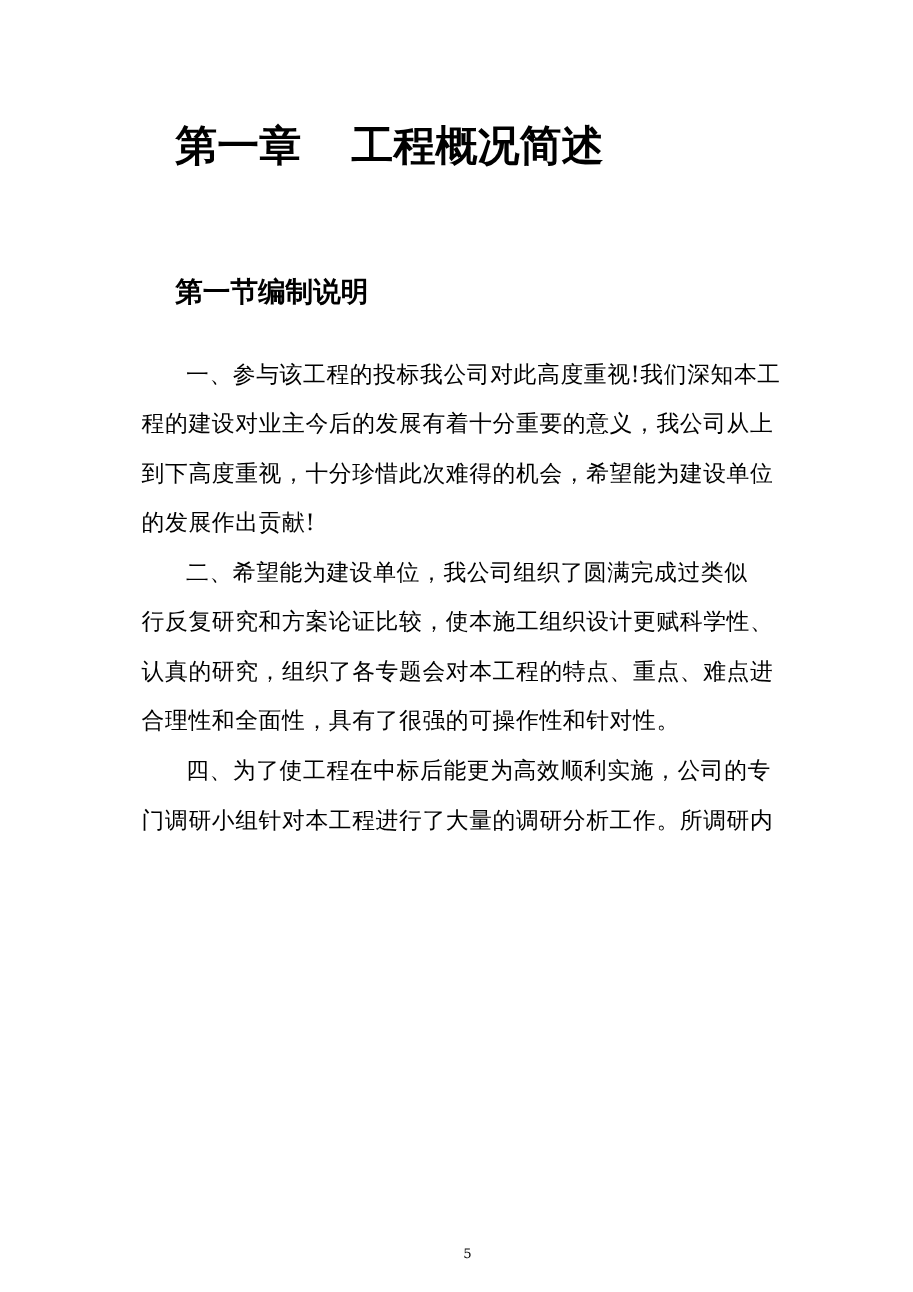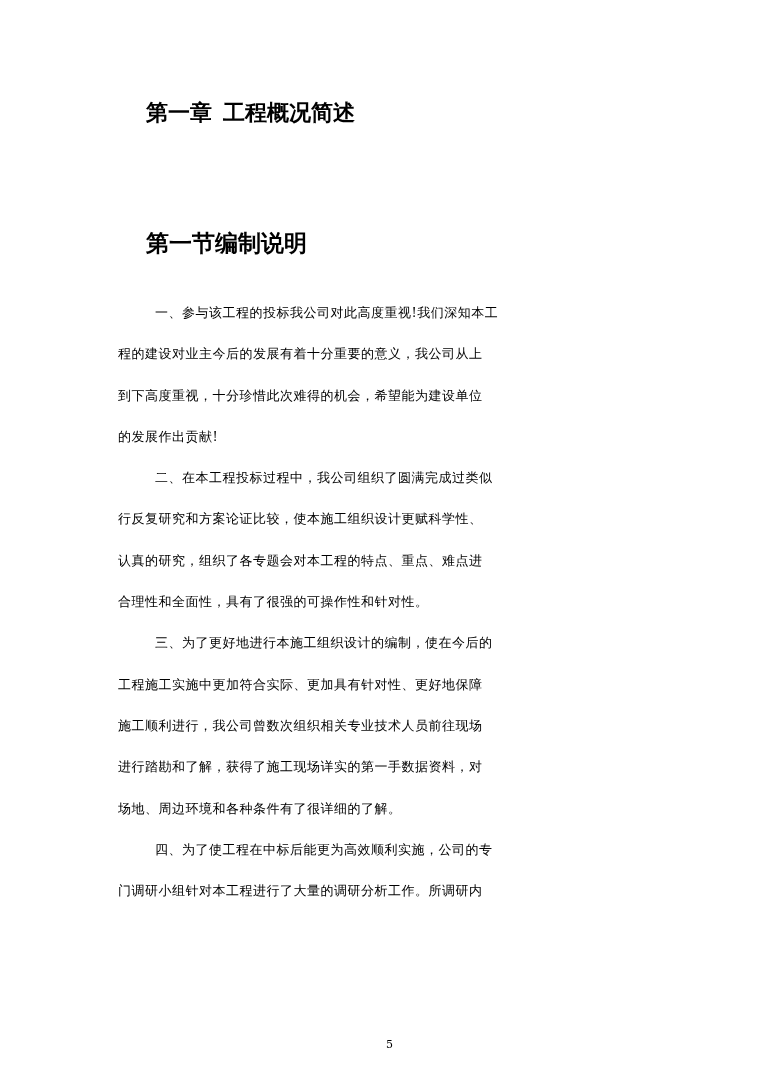--- a/index.html
+++ b/index.html
@@ -3,33 +3,33 @@
   <meta charset="utf-8">
   <style>
     html, body { margin: 0; padding: 0; }
     body {
       width: 761px; height: 1077px; background: #ffffff; position: relative;
       overflow: hidden; color: #000;
       font-family: "DejaVu Serif", "Liberation Serif", serif;
     }
     .chapter-title {
       position: absolute; left: 146px; top: 98px;
-      font-family: Liberation Serif, serif;
-      font-weight: bold; font-size: 22px; letter-spacing: 0px; white-space: pre;
+      font-family: Liberation Mono, monospace;
+      font-weight: bold; font-size: 35px; letter-spacing: 0px; white-space: pre;
     }
     .section-title {
       position: absolute; left: 146px; top: 228px;
       font-family: "DejaVu Sans", "Liberation Sans", sans-serif;
       font-weight: bold; font-size: 23px; white-space: pre;
     }
     .body-text {
       position: absolute; left: 118px; top: 292px; width: 520px;
     }
     .line {
-      height: 41.3px; line-height: 41.3px; font-size: 13px; white-space: pre;
+      height: 41.3px; line-height: 41.3px; font-size: 19px; white-space: pre;
       letter-spacing: 0.5px;
     }
     .line.indent { padding-left: 37px; }
     .page-number {
       position: absolute; left: 386px; top: 1038px; font-size: 11px;
     }
   </style>
 </head>
 <body>
 
@@ -38,31 +38,24 @@
   <div class="section-title">第一节编制说明</div>
 
   <div class="body-text">
     <div>
       <div class="line indent">一、参与该工程的投标我公司对此高度重视!我们深知本工</div>
       <div class="line">程的建设对业主今后的发展有着十分重要的意义，我公司从上</div>
       <div class="line">到下高度重视，十分珍惜此次难得的机会，希望能为建设单位</div>
       <div class="line">的发展作出贡献!</div>
     </div>
     <div>
-      <div class="line indent">二、在本工程投标过程中，我公司组织了圆满完成过类似</div>
+      <div class="line indent">二、希望能为建设单位，我公司组织了圆满完成过类似</div>
       <div class="line">行反复研究和方案论证比较，使本施工组织设计更赋科学性、</div>
       <div class="line">认真的研究，组织了各专题会对本工程的特点、重点、难点进</div>
       <div class="line">合理性和全面性，具有了很强的可操作性和针对性。</div>
-    </div>
-    <div>
-      <div class="line indent">三、为了更好地进行本施工组织设计的编制，使在今后的</div>
-      <div class="line">工程施工实施中更加符合实际、更加具有针对性、更好地保障</div>
-      <div class="line">施工顺利进行，我公司曾数次组织相关专业技术人员前往现场</div>
-      <div class="line">进行踏勘和了解，获得了施工现场详实的第一手数据资料，对</div>
-      <div class="line">场地、周边环境和各种条件有了很详细的了解。</div>
     </div>
     <div>
       <div class="line indent">四、为了使工程在中标后能更为高效顺利实施，公司的专</div>
       <div class="line">门调研小组针对本工程进行了大量的调研分析工作。所调研内</div>
     </div>
   </div>
 
   <div class="page-number">5</div>
 </div>
 

